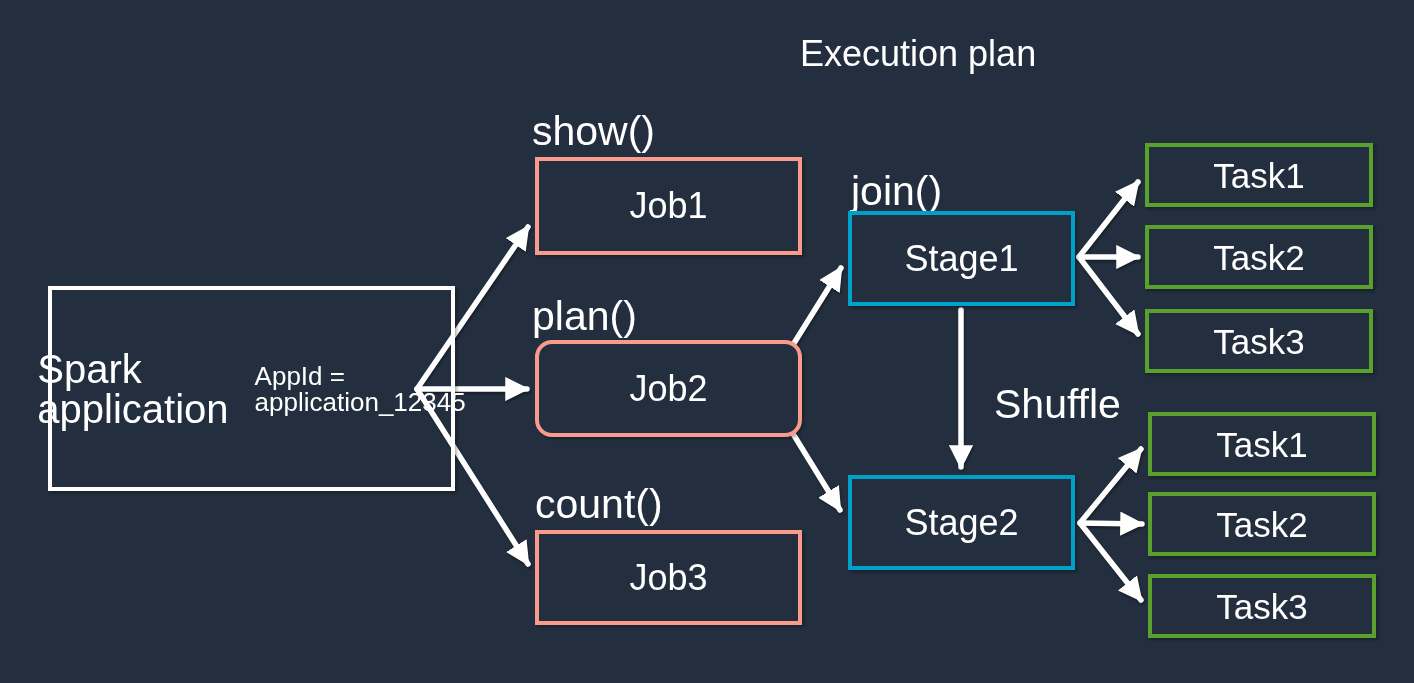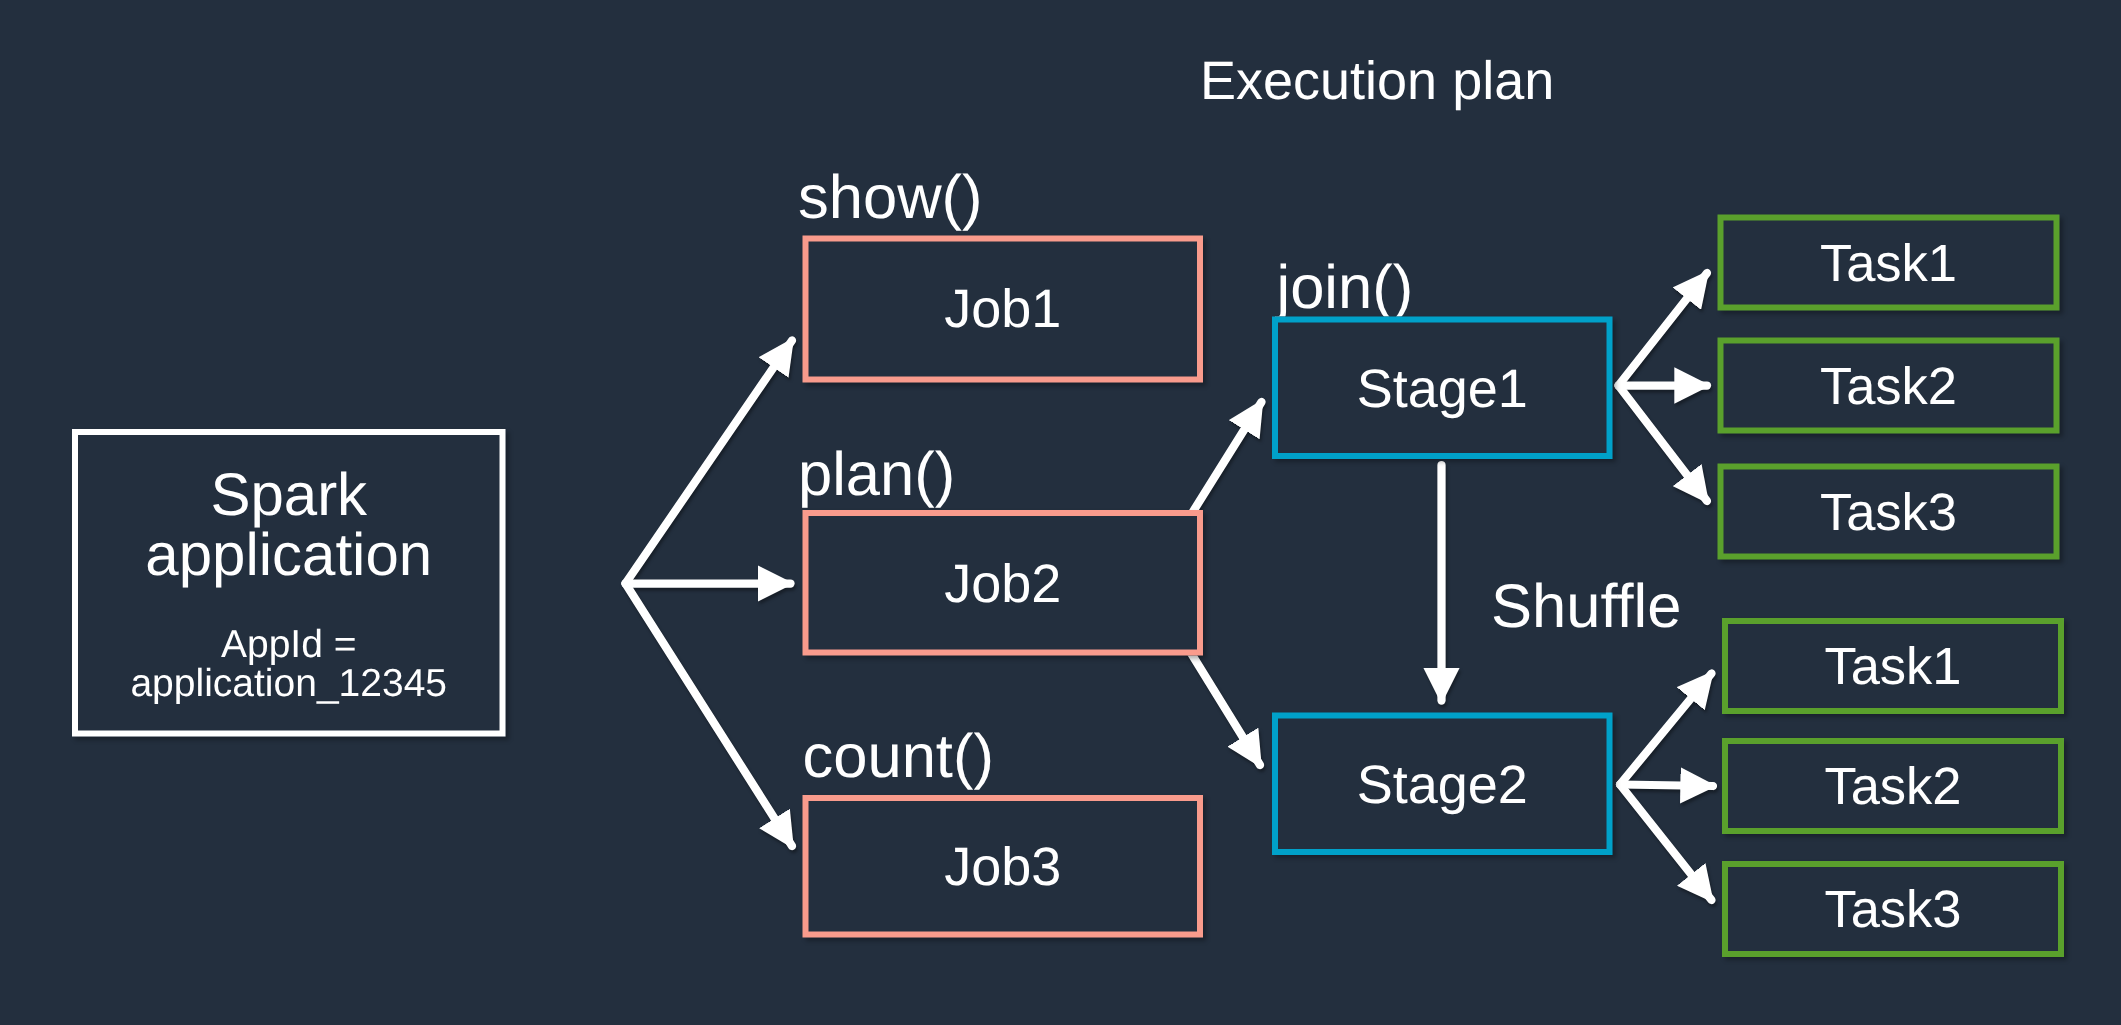--- a/index.html
+++ b/index.html
@@ -2,36 +2,35 @@
 <html style="--background: #232F3E; --text: #FFFFFF; --arrow: #FFFFFF; --app_border: #FFFFFF; --job_border: #F99B8C; --stage_border: #00A1C9; --task_border: #5AA02C;"><head>
 <meta charset="utf-8">
 <style>
   html,body{margin:0;padding:0;background:#10161f;}
   *{box-sizing:border-box;}
   .canvas{
     position:relative;width:1414px;height:683px;overflow:hidden;
     background:var(--background,#232F3E);
     font-family:"Liberation Sans", sans-serif;
     color:var(--text,#FFFFFF);
-    text-align:center;
   }
   .arrows{position:absolute;left:0;top:0;width:1414px;height:683px;pointer-events:none;
     filter:drop-shadow(1px 2px 1px rgba(0,0,0,.35));}
   .arrows line{stroke:var(--arrow,#FFFFFF);stroke-width:5.5;stroke-linecap:round;}
   .arrows marker path{fill:var(--arrow,#FFFFFF);}
   .title{position:absolute;left:800px;top:34px;font-size:36px;line-height:1.1;}
   .node{
     position:absolute;display:flex;align-items:center;justify-content:center;
     font-size:36px;line-height:1;box-shadow:2px 2px 3px rgba(0,0,0,.3);
     background:var(--background,#232F3E);
   }
   .app-box{
-    position:absolute;left:48px;top:286px;width:289px;height:205px;
+    position:absolute;left:48px;top:286px;width:407px;height:205px;
     border:4px solid var(--app_border,#FFFFFF);
-    display:flex;flex-direction:column;align-items:center;justify-content:center;
+    display:flex;flex-direction:row;align-items:center;justify-content:center;
     gap:26px;box-shadow:2px 2px 3px rgba(0,0,0,.3);
   }
   .app-name{font-size:40px;line-height:1;}
   .app-id{font-size:26px;line-height:1;}
   .job{border:4px solid var(--job_border,#F99B8C);left:535px;width:267px;}
   .stage{border:4px solid var(--stage_border,#00A1C9);left:848px;width:227px;height:95px;}
   .task{border:4px solid var(--task_border,#5AA02C);width:228px;height:64px;font-size:35px;}
   .fn-label{position:absolute;font-size:41px;line-height:1;}
 </style>
 </head>
@@ -65,21 +64,21 @@
     <div class="app-name">Spark application</div>
     <div class="app-id">AppId = application_12345</div>
   </div>
 
   <div class="fn-label" style="left:532px;top:111px;">show()</div>
   <div class="node job" style="top:157px;height:98px;">
     <span>Job1</span>
   </div>
 
   <div class="fn-label" style="left:532px;top:296px;">plan()</div>
-  <div class="node job" style="top:340px;height:97px;">
+  <div class="node job" style="top:340px;height:97px;border-radius:17px;">
     <span>Job2</span>
   </div>
 
   <div class="fn-label" style="left:535px;top:484px;">count()</div>
   <div class="node job" style="top:530px;height:95px;">
     <span>Job3</span>
   </div>
 
   <div class="fn-label" style="left:851px;top:171px;">join()</div>
   <div class="node stage" style="top:211px;">

